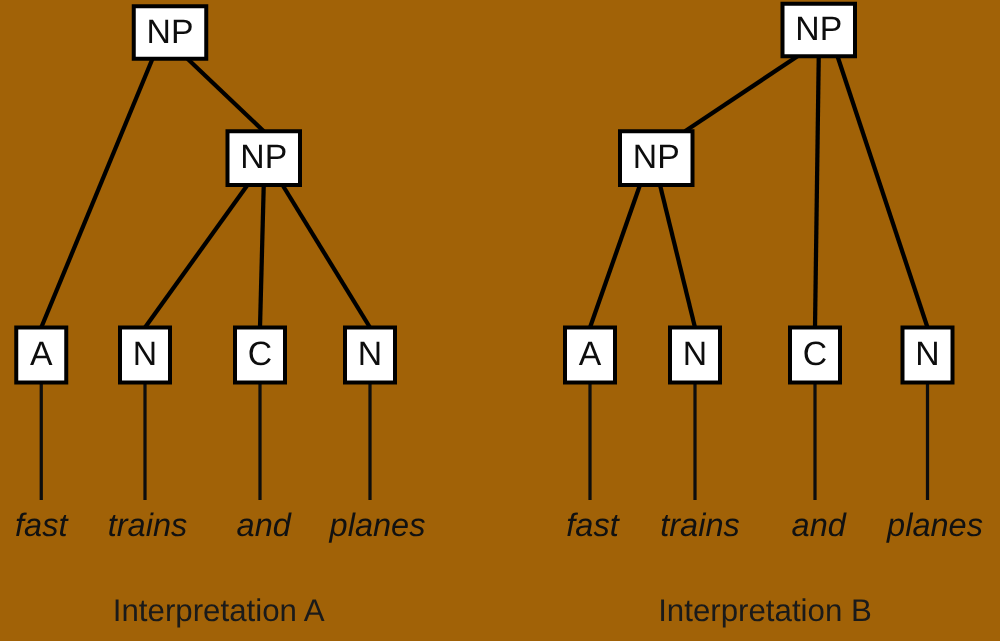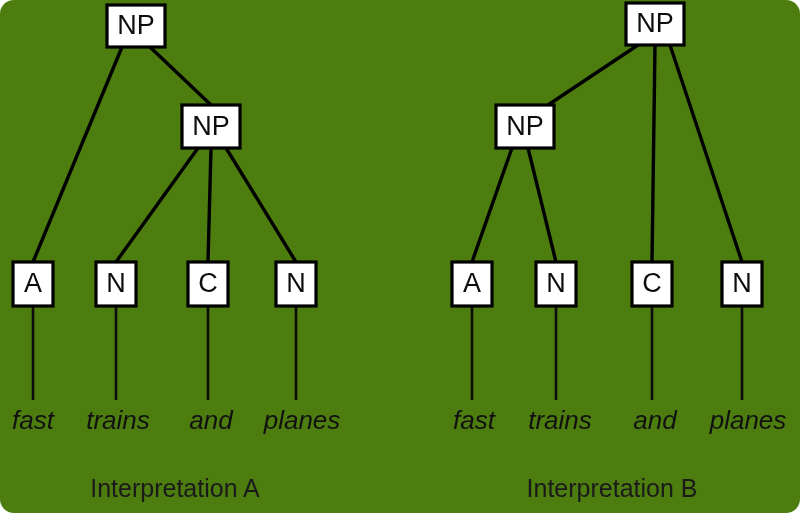--- a/index.html
+++ b/index.html
@@ -10,22 +10,21 @@
   body {
     width: 800px;
     height: 513px;
     overflow: hidden;
     font-family: "Liberation Sans", sans-serif;
   }
   #canvas {
     position: relative;
     width: 800px;
     height: 513px;
-    background: #4d7c0f;
-    border-radius: 14px;
+    background: #a16207;
   }
   svg.tree-layer {
     position: absolute;
     left: 0;
     top: 0;
     width: 800px;
     height: 513px;
     display: block;
   }
   .node-box {

